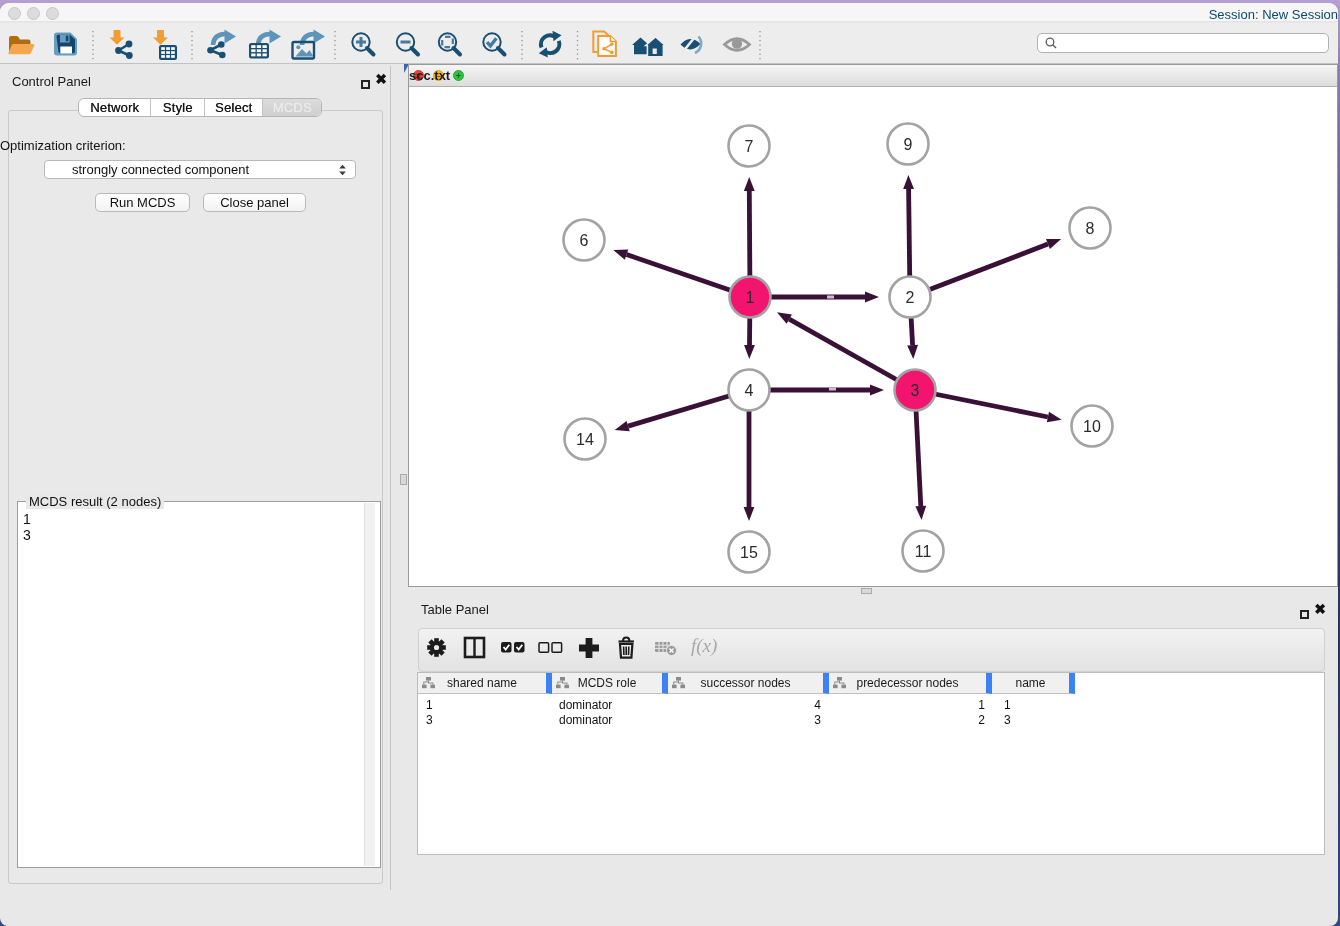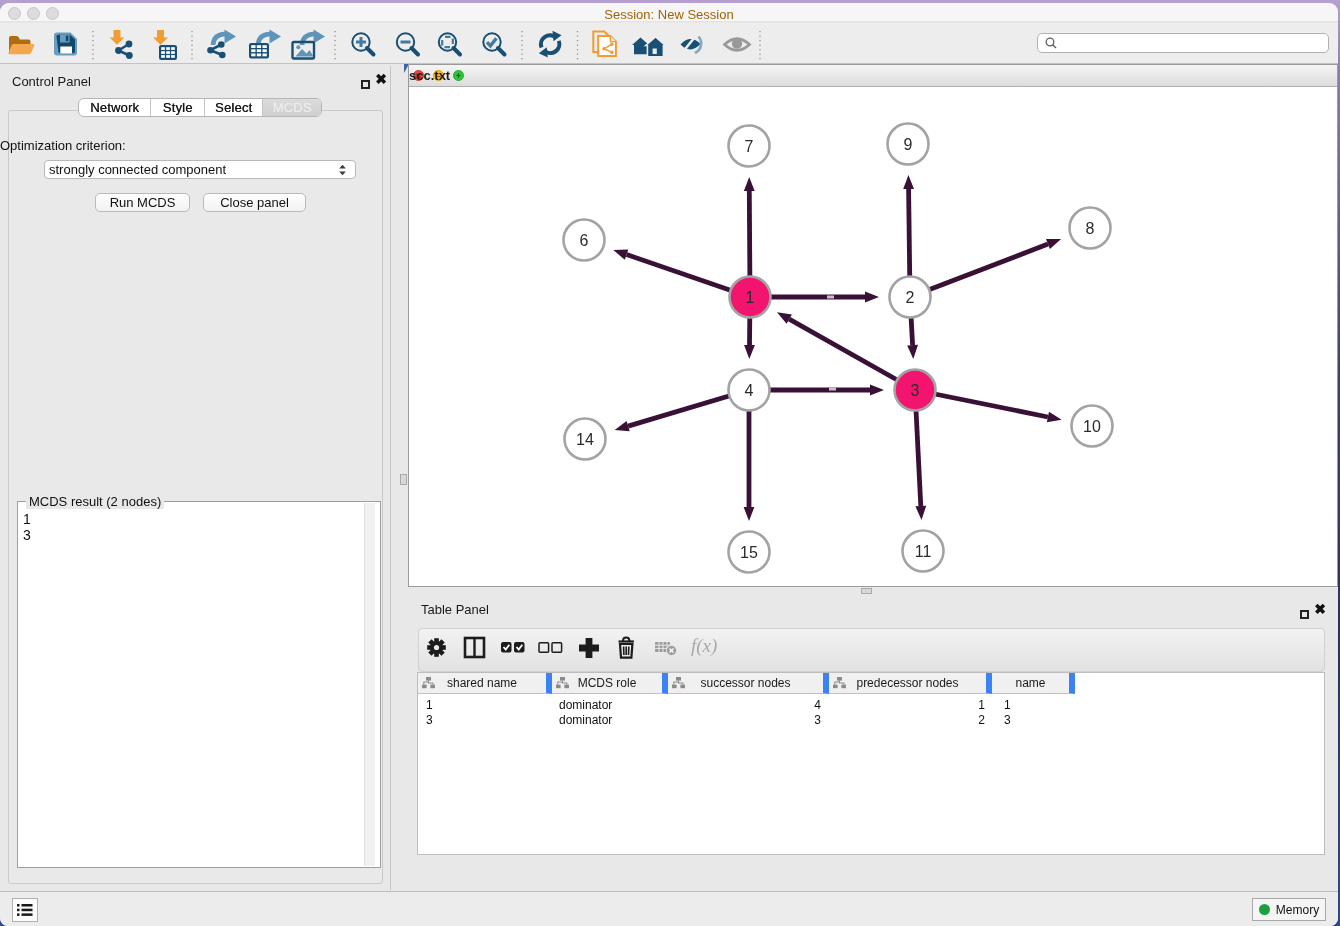--- a/index.html
+++ b/index.html
@@ -1,20 +1,20 @@
 <!DOCTYPE html>
 <html><head><meta charset="utf-8"><style>
 *{margin:0;padding:0;box-sizing:border-box}
 html,body{width:1340px;height:926px;overflow:hidden}
 body{font-family:"Liberation Sans",sans-serif;background:linear-gradient(180deg,#b5a0d0 0%,#8a7bb0 8%,#43406e 40%,#26335c 70%,#2e4a8a 100%);position:relative}
 .abs{position:absolute}
 #win{position:absolute;left:0;top:3px;right:2px;bottom:0;background:#e8e8e8;border-radius:9px 9px 8px 8px;overflow:hidden}
 #titlebar{position:absolute;left:0;top:0;right:0;height:19px;background:#f6f6f6;border-bottom:1px solid #e4e4e4}
 .tl{position:absolute;top:4px;width:13px;height:13px;border-radius:50%;background:#dcdcdc;border:1px solid #c6c6c6}
-#wtitle{position:absolute;top:4px;left:0;right:0;text-align:center;color:#a16207;font-size:13px}
+#wtitle{position:absolute;top:4px;left:0;right:0;text-align:right;color:#0c4a6e;font-size:13px}
 #toolbar{position:absolute;left:0;top:20px;right:0;height:41px;background:#ededed;border-bottom:1px solid #c2c2c2}
 #content{position:absolute;left:0;top:61px;right:0;bottom:36px;background:#e8e8e8}
 
 #cpanel{position:absolute;left:0;top:2px;width:391px;bottom:0;background:#e8e8e8;border-right:1px solid #c4c4c4}
 .phead{font-size:13px;color:#1a1a1a}
 .icon-sq{width:9px;height:9px;border:2px solid #222;display:inline-block}
 .icon-x{font-size:14px;font-weight:bold;color:#111}
 #cpbody{position:absolute;left:8px;right:7px;top:44px;bottom:6px;border:1px solid #c9c9c9;border-radius:3px;background:#e9e9e9}
 .tabs{position:absolute;display:flex;height:19px;border:1px solid #b5b5b5;border-radius:6px;overflow:hidden;background:#fff;font-size:13px;color:#161616;letter-spacing:0.2px;text-shadow:0.3px 0 0 #3a3a3a}
 .tabs div{display:flex;align-items:center;justify-content:center;border-right:1px solid #c4c4c4}
@@ -158,21 +158,21 @@
       <div class="abs" style="right:20px;top:9px"><span class="icon-sq"></span></div>
       <div class="abs icon-x" style="right:3px;top:5px">✖</div>
       <div id="cpbody"></div>
       <div class="tabs" style="left:78px;top:32px;width:244px">
         <div style="width:73px">Network</div>
         <div style="width:54px">Style</div>
         <div style="width:59px">Select</div>
         <div class="sel" style="width:58px">MCDS</div>
       </div>
       <div class="abs" style="left:0;width:391px;top:72px;text-align:left;font-size:13px;color:#111">Optimization criterion:</div>
-      <div class="abs" style="left:44px;top:94px;width:312px;height:19px;background:#fff;border:1px solid #b9b9b9;border-radius:4px;font-size:13px;color:#111;line-height:17px;padding-left:4px">strongly connected component
+      <div class="abs" style="left:44px;top:94px;width:312px;height:19px;background:#fff;border:1px solid #b9b9b9;border-radius:4px;font-size:13px;color:#111;line-height:17px;padding-left:27px">strongly connected component
         <svg class="abs" style="right:8px;top:3px" width="9" height="12" viewBox="0 0 9 12">
             <path d="M1.2 4.4 L4.5 0.8 L7.8 4.4 Z M1.2 7.6 L4.5 11.2 L7.8 7.6 Z" fill="#3c3c3c"></path>
           </svg>
       </div>
       <div class="btn" style="left:95px;top:127px;width:95px;height:19px">Run MCDS</div>
       <div class="btn" style="left:203px;top:127px;width:103px;height:19px">Close panel</div>
       <div class="abs" style="left:17px;top:435px;width:364px;height:367px;border:1px solid #9e9e9e;background:#fff"></div>
       <div class="abs" style="left:364px;top:437px;width:11px;height:363px;background:#f1f1f1;border-left:1px solid #e0e0e0"></div>
       <div class="abs" style="left:26px;top:428px;background:#e8e8e8;padding:0 3px;font-size:13px;color:#111">MCDS result (2 nodes)</div>
       <div class="abs" style="left:23px;top:446px;font-size:14px;color:#111;line-height:15.5px">1<br>3</div>
@@ -326,31 +326,13 @@
 <div class="td" style="left:411px;top:24px;width:156px;text-align:right">1</div>
 <div class="td" style="left:586px;top:24px">1</div>
 <div class="td" style="left:8px;top:39px">3</div>
 <div class="td" style="left:141px;top:39px">dominator</div>
 <div class="td" style="left:250px;top:39px;width:153px;text-align:right">3</div>
 <div class="td" style="left:411px;top:39px;width:156px;text-align:right">2</div>
 <div class="td" style="left:586px;top:39px">3</div>
         </div>
     </div>
   </div>
-  <div id="statusbar">
-    <div id="listbtn">
-        <svg width="16" height="14" viewBox="0 0 16 14">
-          <g fill="#1a1a1a">
-            <rect x="0" y="1" width="2.5" height="2.5"></rect>
-            <rect x="4.5" y="1" width="11" height="2.5"></rect>
-            <rect x="0" y="5.7" width="2.5" height="2.5"></rect>
-            <rect x="4.5" y="5.7" width="11" height="2.5"></rect>
-            <rect x="0" y="10.4" width="2.5" height="2.5"></rect>
-            <rect x="4.5" y="10.4" width="11" height="2.5"></rect>
-          </g>
-        </svg>
-      </div>
-    <div id="membtn">
-        <span style="width:11px;height:11px;border-radius:50%;background:#1e9e3e;display:inline-block"></span>
-        <span>Memory</span>
-      </div>
-  </div>
 </div>
 
 </body></html>

